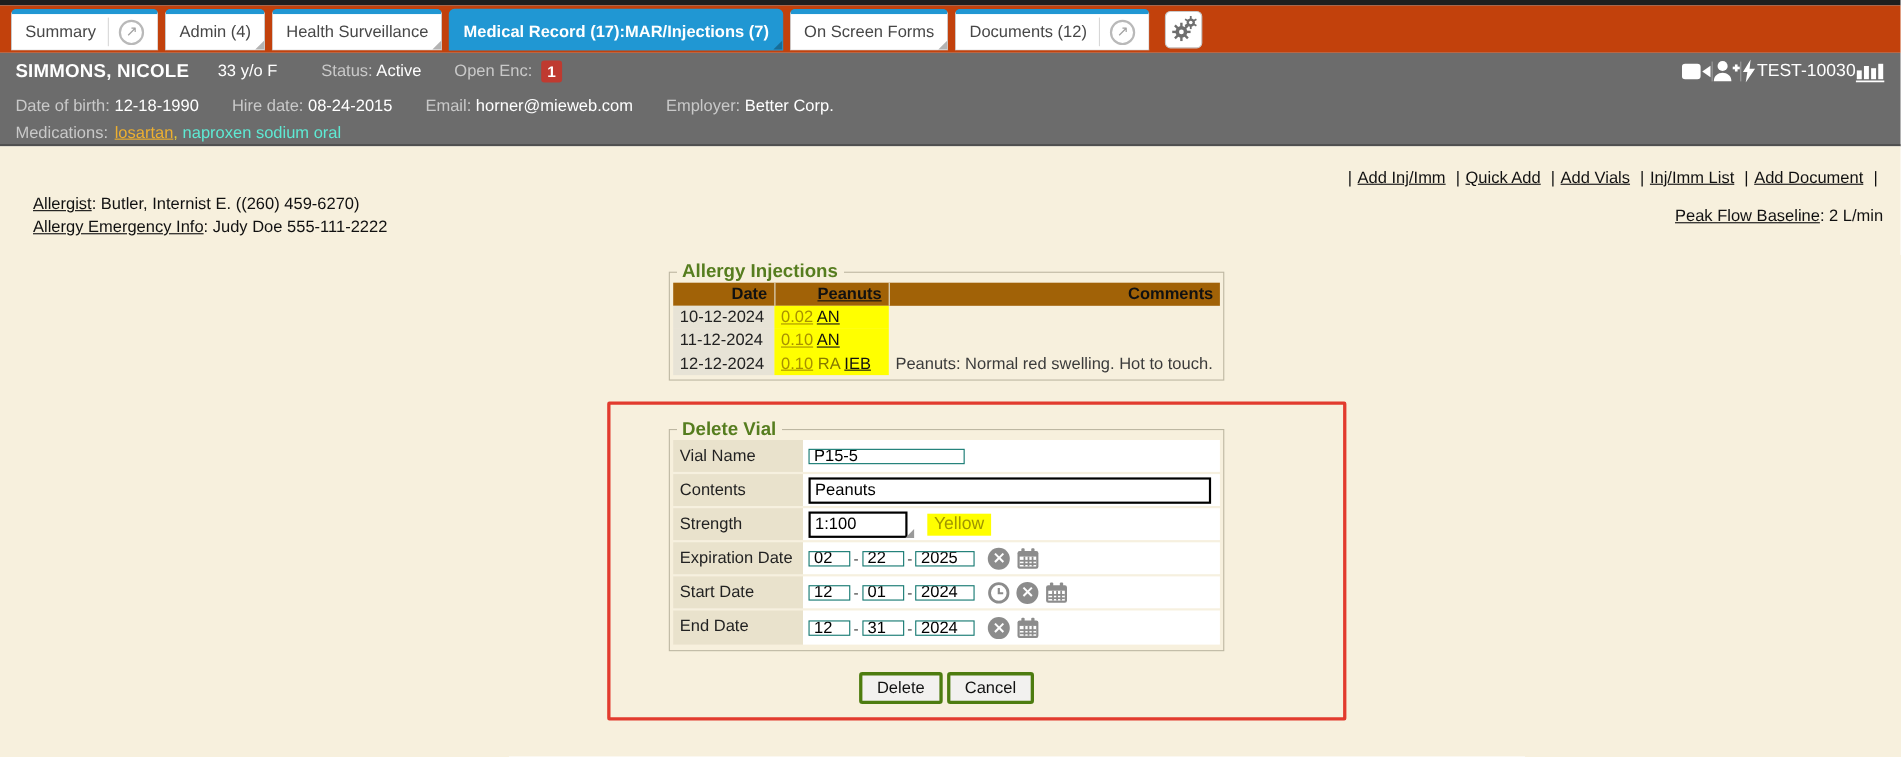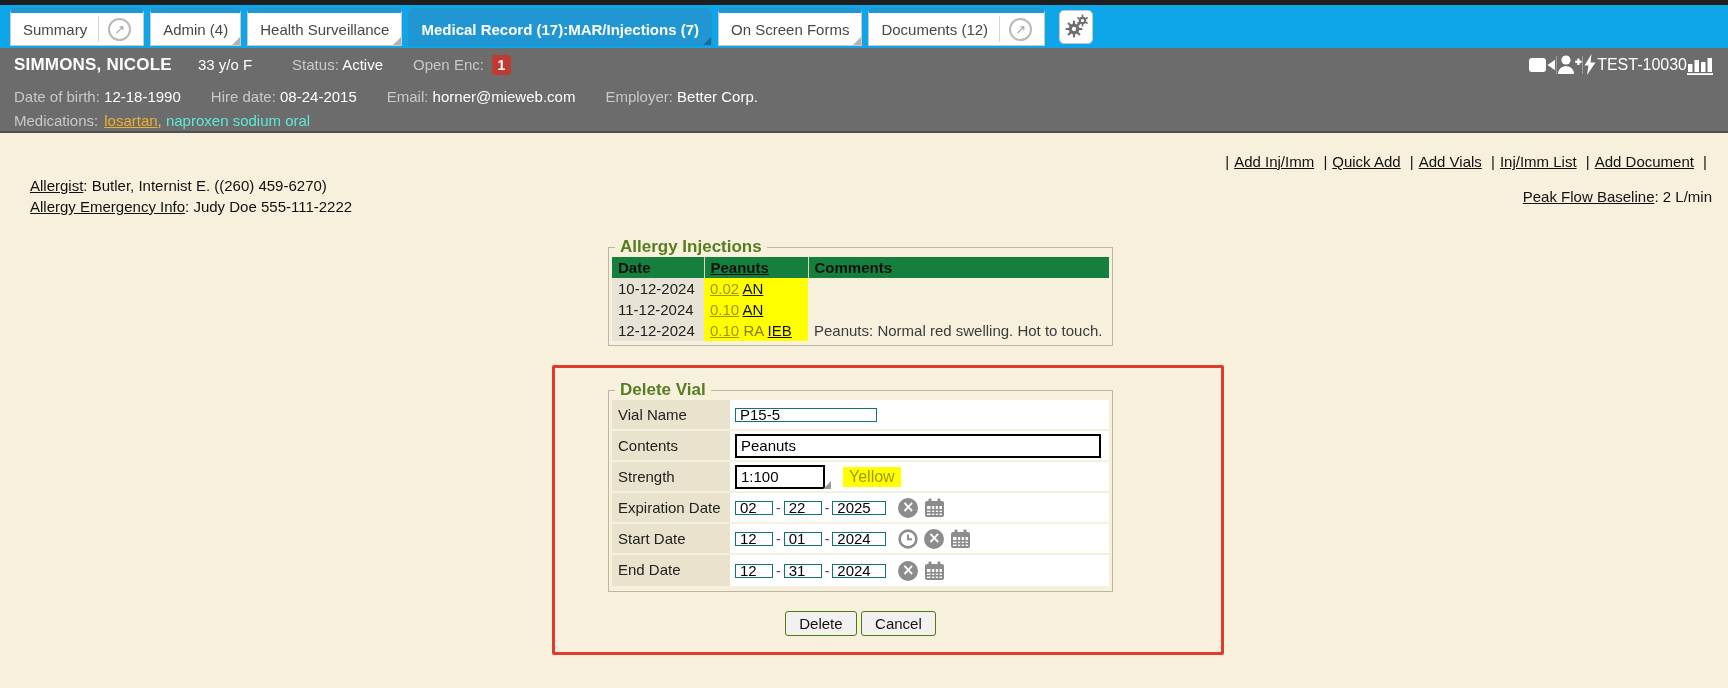--- a/index.html
+++ b/index.html
@@ -4,21 +4,21 @@
 <style>
   * { box-sizing: border-box; margin: 0; padding: 0; }
   html,body { background:#fff; }
   body { font-family: "Liberation Sans", "DejaVu Sans", sans-serif; }
   #screen { position: relative; width: 1728px; height: 688px; overflow: hidden; background:#fff; }
 
   
   .top-strip { position:absolute; left:0; top:0; width:1728px; height:5px; background:#1f1f1f; }
 
   
-  .tabbar { position:absolute; left:0; top:5px; width:1728px; height:43px; background:#0ea5e9;
+  .tabbar { position:absolute; left:0; top:5px; width:1728px; height:43px; background:#c2410c;
             display:flex; align-items:flex-start; padding:3px 0 0 10px; gap:6px; }
   .tab { display:flex; align-items:center; height:38px; padding:0 12px;
          border:1px solid #c9c9c9; border-top:5px solid #2097d3; border-radius:5px 5px 0 0;
          background:#fff; color:#474747; font-size:15px; position:relative; white-space:nowrap; cursor:pointer; }
   .tab.active { background:#2097d3; border-color:#2097d3; color:#fff; font-weight:bold; }
   .tab .fold { position:absolute; right:0; bottom:0; width:0; height:0;
                border-left:8px solid transparent; border-bottom:8px solid #b3b3b3; }
   .tab.active .fold { border-bottom-color:rgba(0,0,0,.28); }
   .tab .popout-sep { display:flex; align-items:center; margin-left:11px; padding-left:9px;
                      border-left:1px solid #d7d7d7; height:26px; }
@@ -66,21 +66,21 @@
 
   .allergy-contacts { position:absolute; left:30px; top:42px; font-size:15px; color:#111; line-height:21px; }
   .allergy-contacts a { text-decoration:underline; color:#111; cursor:pointer; }
 
   
   fieldset { border:1px solid #bdb7a2; }
   legend { color:#567d1f; font-weight:bold; font-size:17px; padding:0 5px; margin-left:3px; }
 
   .fs-allergy { position:absolute; left:608px; top:104px; width:505px; padding:0 3px 4px 3px; background:transparent; }
   .inj-table { width:100%; border-collapse:collapse; font-size:15px; }
-  .inj-table th { text-align:left; font-weight:bold; background:#15803d; padding:2px 6px; color:#111;
+  .inj-table th { text-align:right; font-weight:bold; background:#a16207; padding:2px 6px; color:#111;
                   border-right:1px solid #ddd5c0; }
   .inj-table th:last-child { border-right:none; }
   .inj-table td { padding:2px 6px; }
   .col-date { width:92px; }
   .col-agent { width:104px; }
   .cell-date { background:#e7e3d6; color:#222; }
   .cell-agent { background:#ffff00; white-space:nowrap; }
   .cell-comment { color:#3b3b3b; white-space:nowrap; }
   .dose-link { color:#a89200; text-decoration:underline; cursor:pointer; }
   .reaction-txt { color:#857a00; }
@@ -111,21 +111,21 @@
   .inp-yyyy { width:54px; }
   .date-dash { color:#444; margin:0 3px; font-size:14px; }
   .date-icons { display:flex; align-items:center; gap:6px; margin-left:12px; }
   .circle-x { width:20px; height:20px; border-radius:50%; background:#8c8c8c; color:#fff; font-size:15px;
               font-weight:bold; text-align:center; line-height:19px; cursor:pointer;
               font-family:"DejaVu Sans", sans-serif; }
   .icon-cal, .icon-clock { cursor:pointer; display:flex; }
 
   .dv-buttons { position:absolute; left:608px; top:478px; width:505px; text-align:center; }
   .btn { font-family:"Liberation Sans","DejaVu Sans",sans-serif; font-size:15px; color:#111;
-         background:#f2f1ef; border:1px solid #4d7c0f; border-radius:3px; padding:3px 13px; cursor:pointer; }
+         background:#f2f1ef; border:3px solid #4d7c0f; border-radius:3px; padding:3px 13px; cursor:pointer; }
   .btn + .btn { }
 </style>
 </head>
 <body>
 
 <div id="screen">
 
   <div class="top-strip"></div>
 
   <div class="tabbar">

